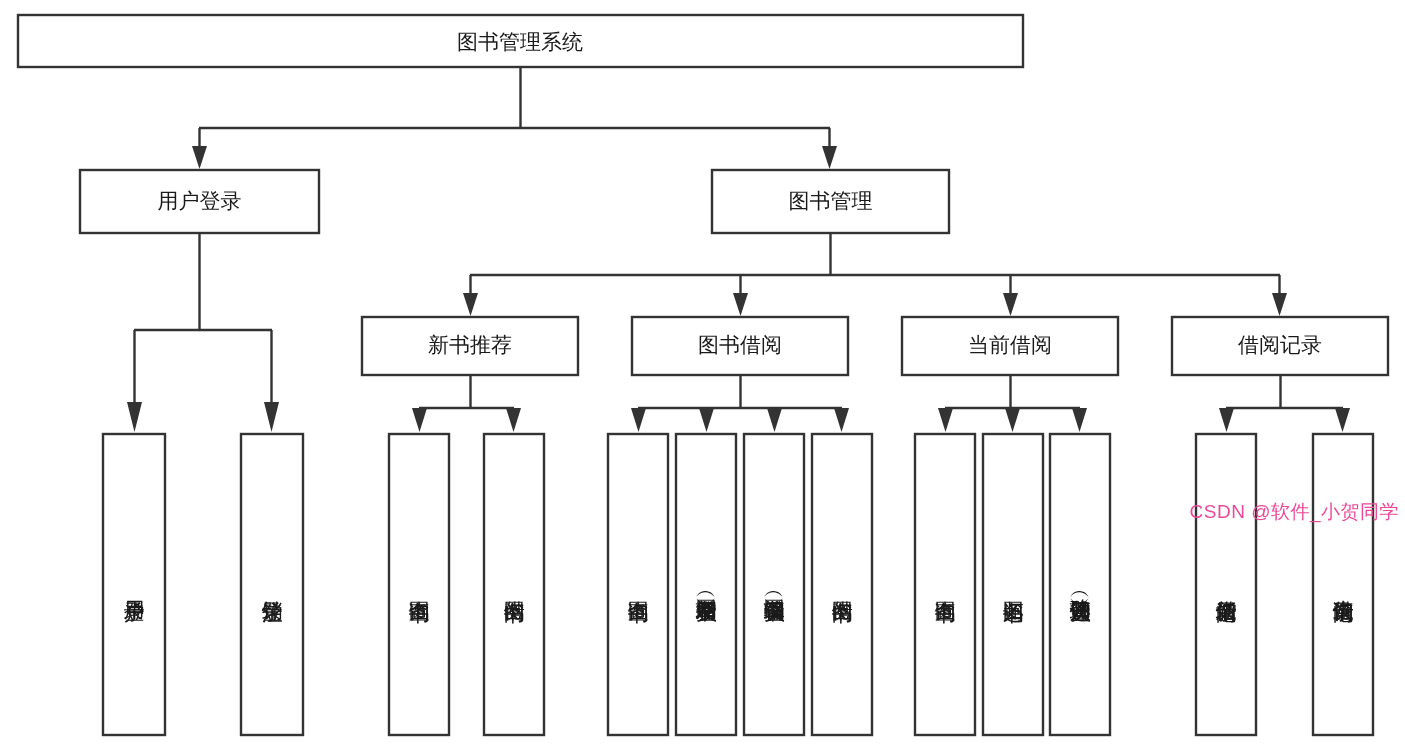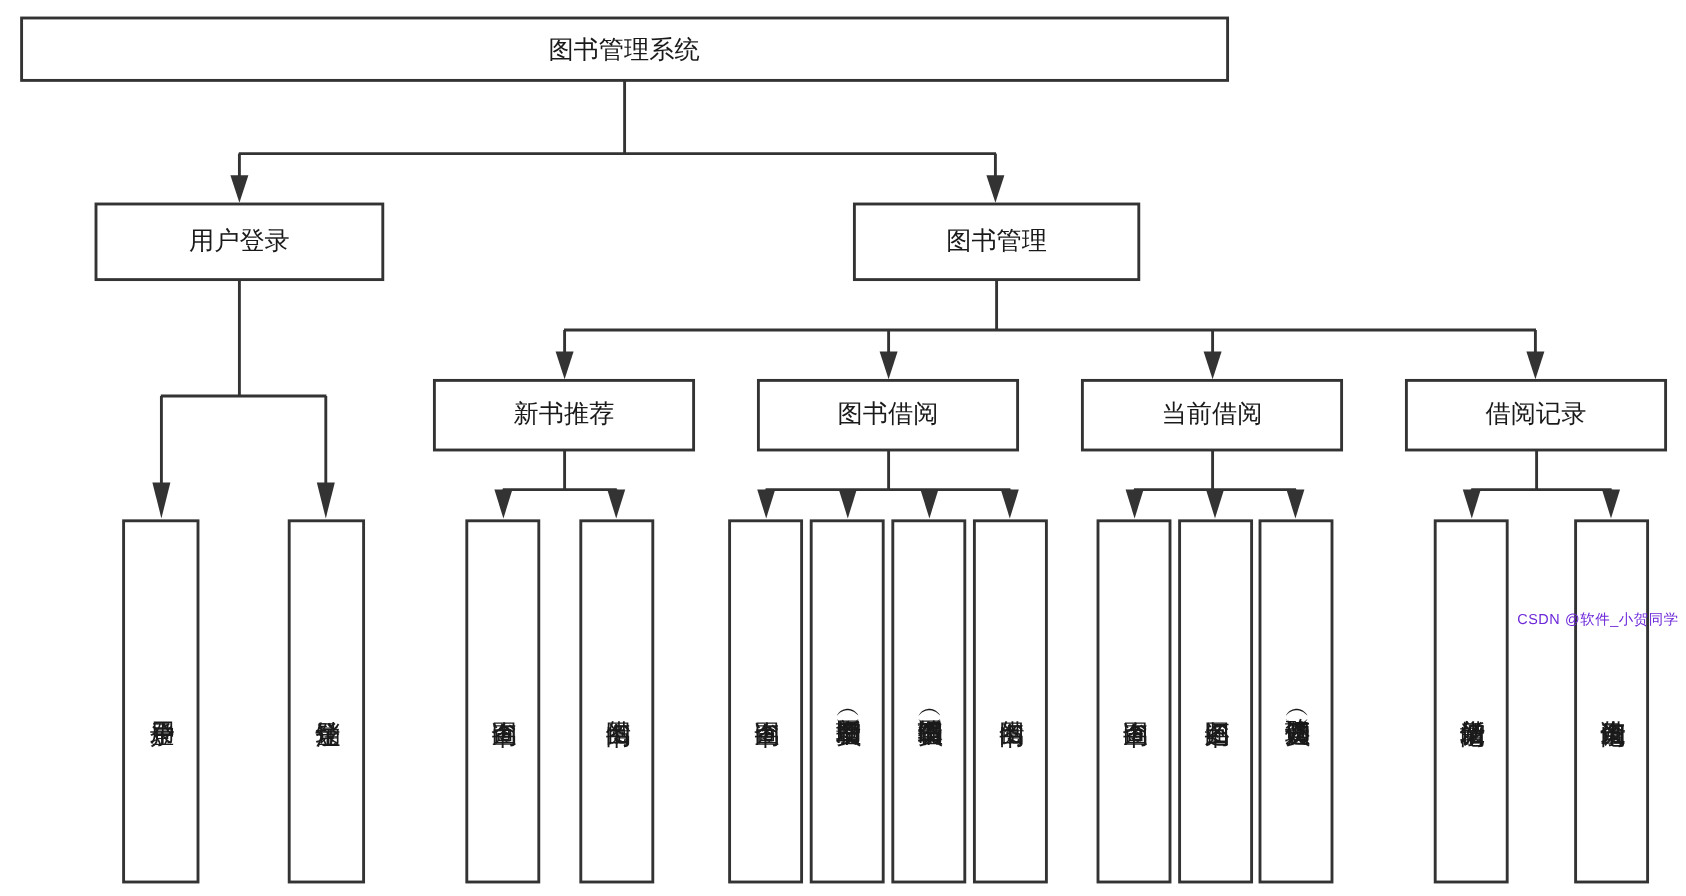--- a/index.html
+++ b/index.html
@@ -69,22 +69,22 @@
   .vlabel-inner {
     writing-mode: vertical-rl;
     text-orientation: upright;
     white-space: nowrap;
   }
   .watermark {
     position: absolute;
     right: 6px;
     bottom: 4px;
     font-family: "Liberation Sans", "DejaVu Sans", sans-serif;
-    font-size: 12px;
-    color: #6d28d9;
+    font-size: 19px;
+    color: #ec4899;
     letter-spacing: 0.5px;
     white-space: nowrap;
     user-select: none;
   }
 </style>
 </head>
 <body>
 
 <div id="diagram-root">
 

